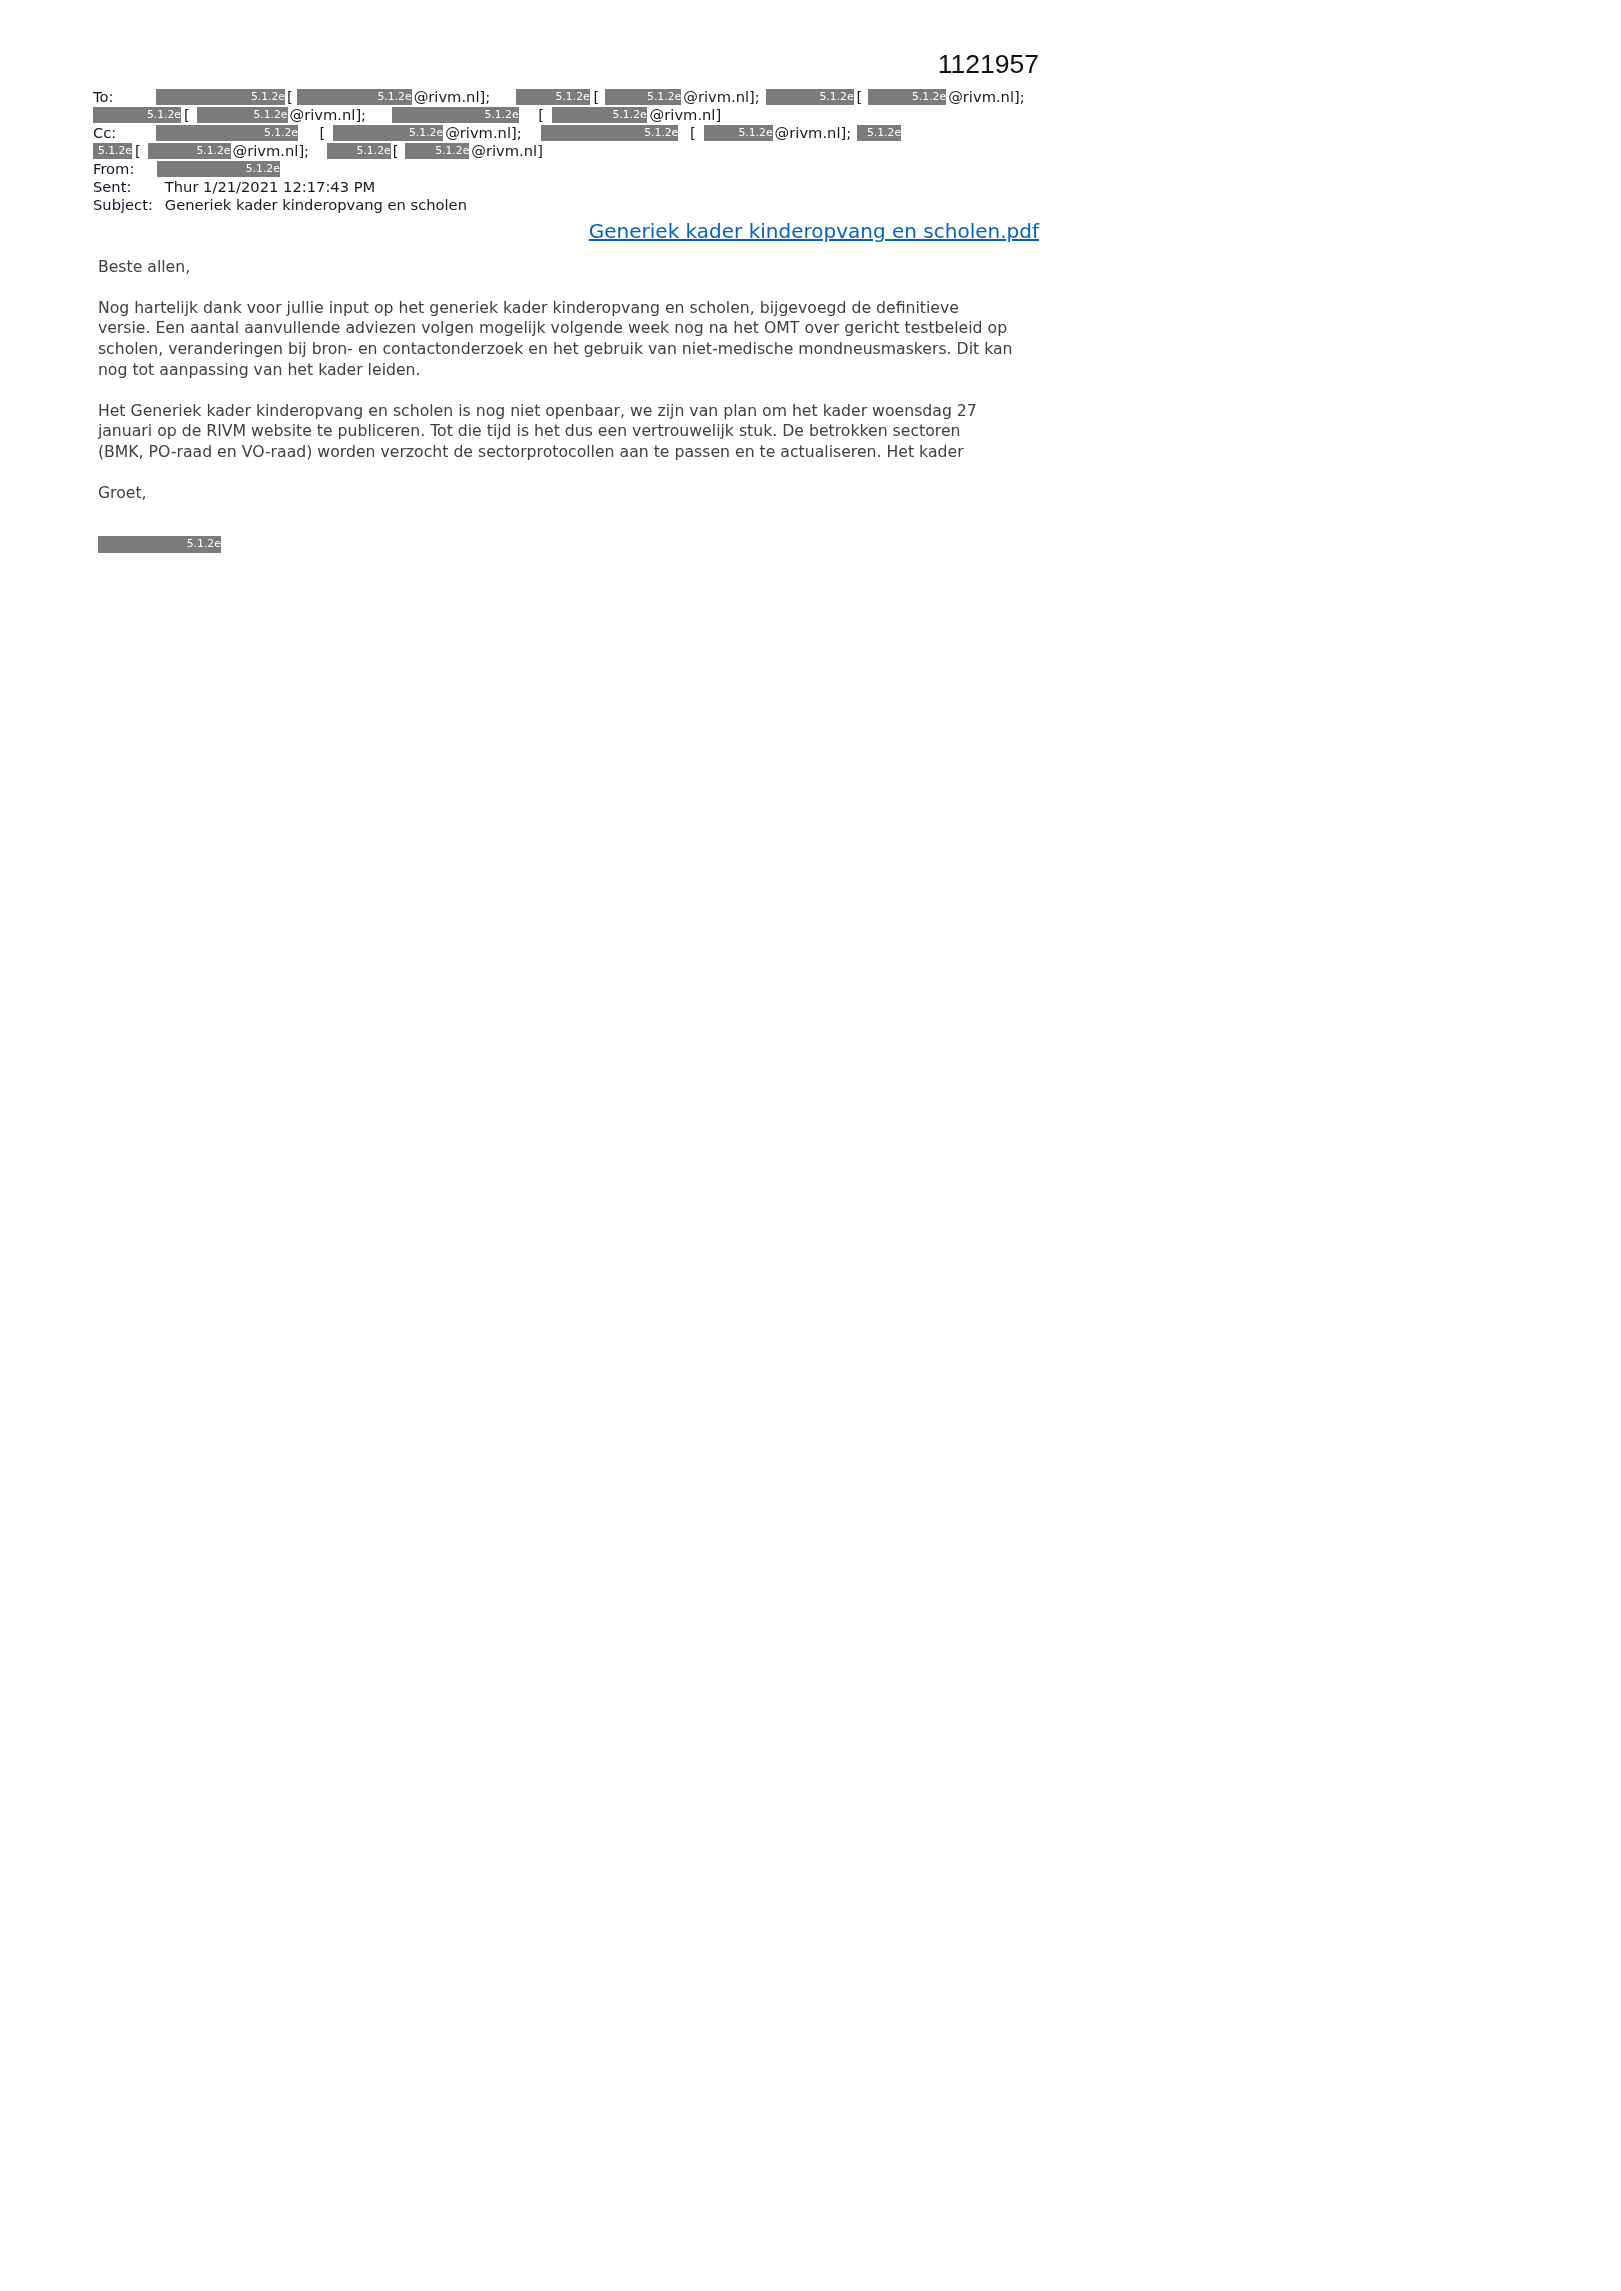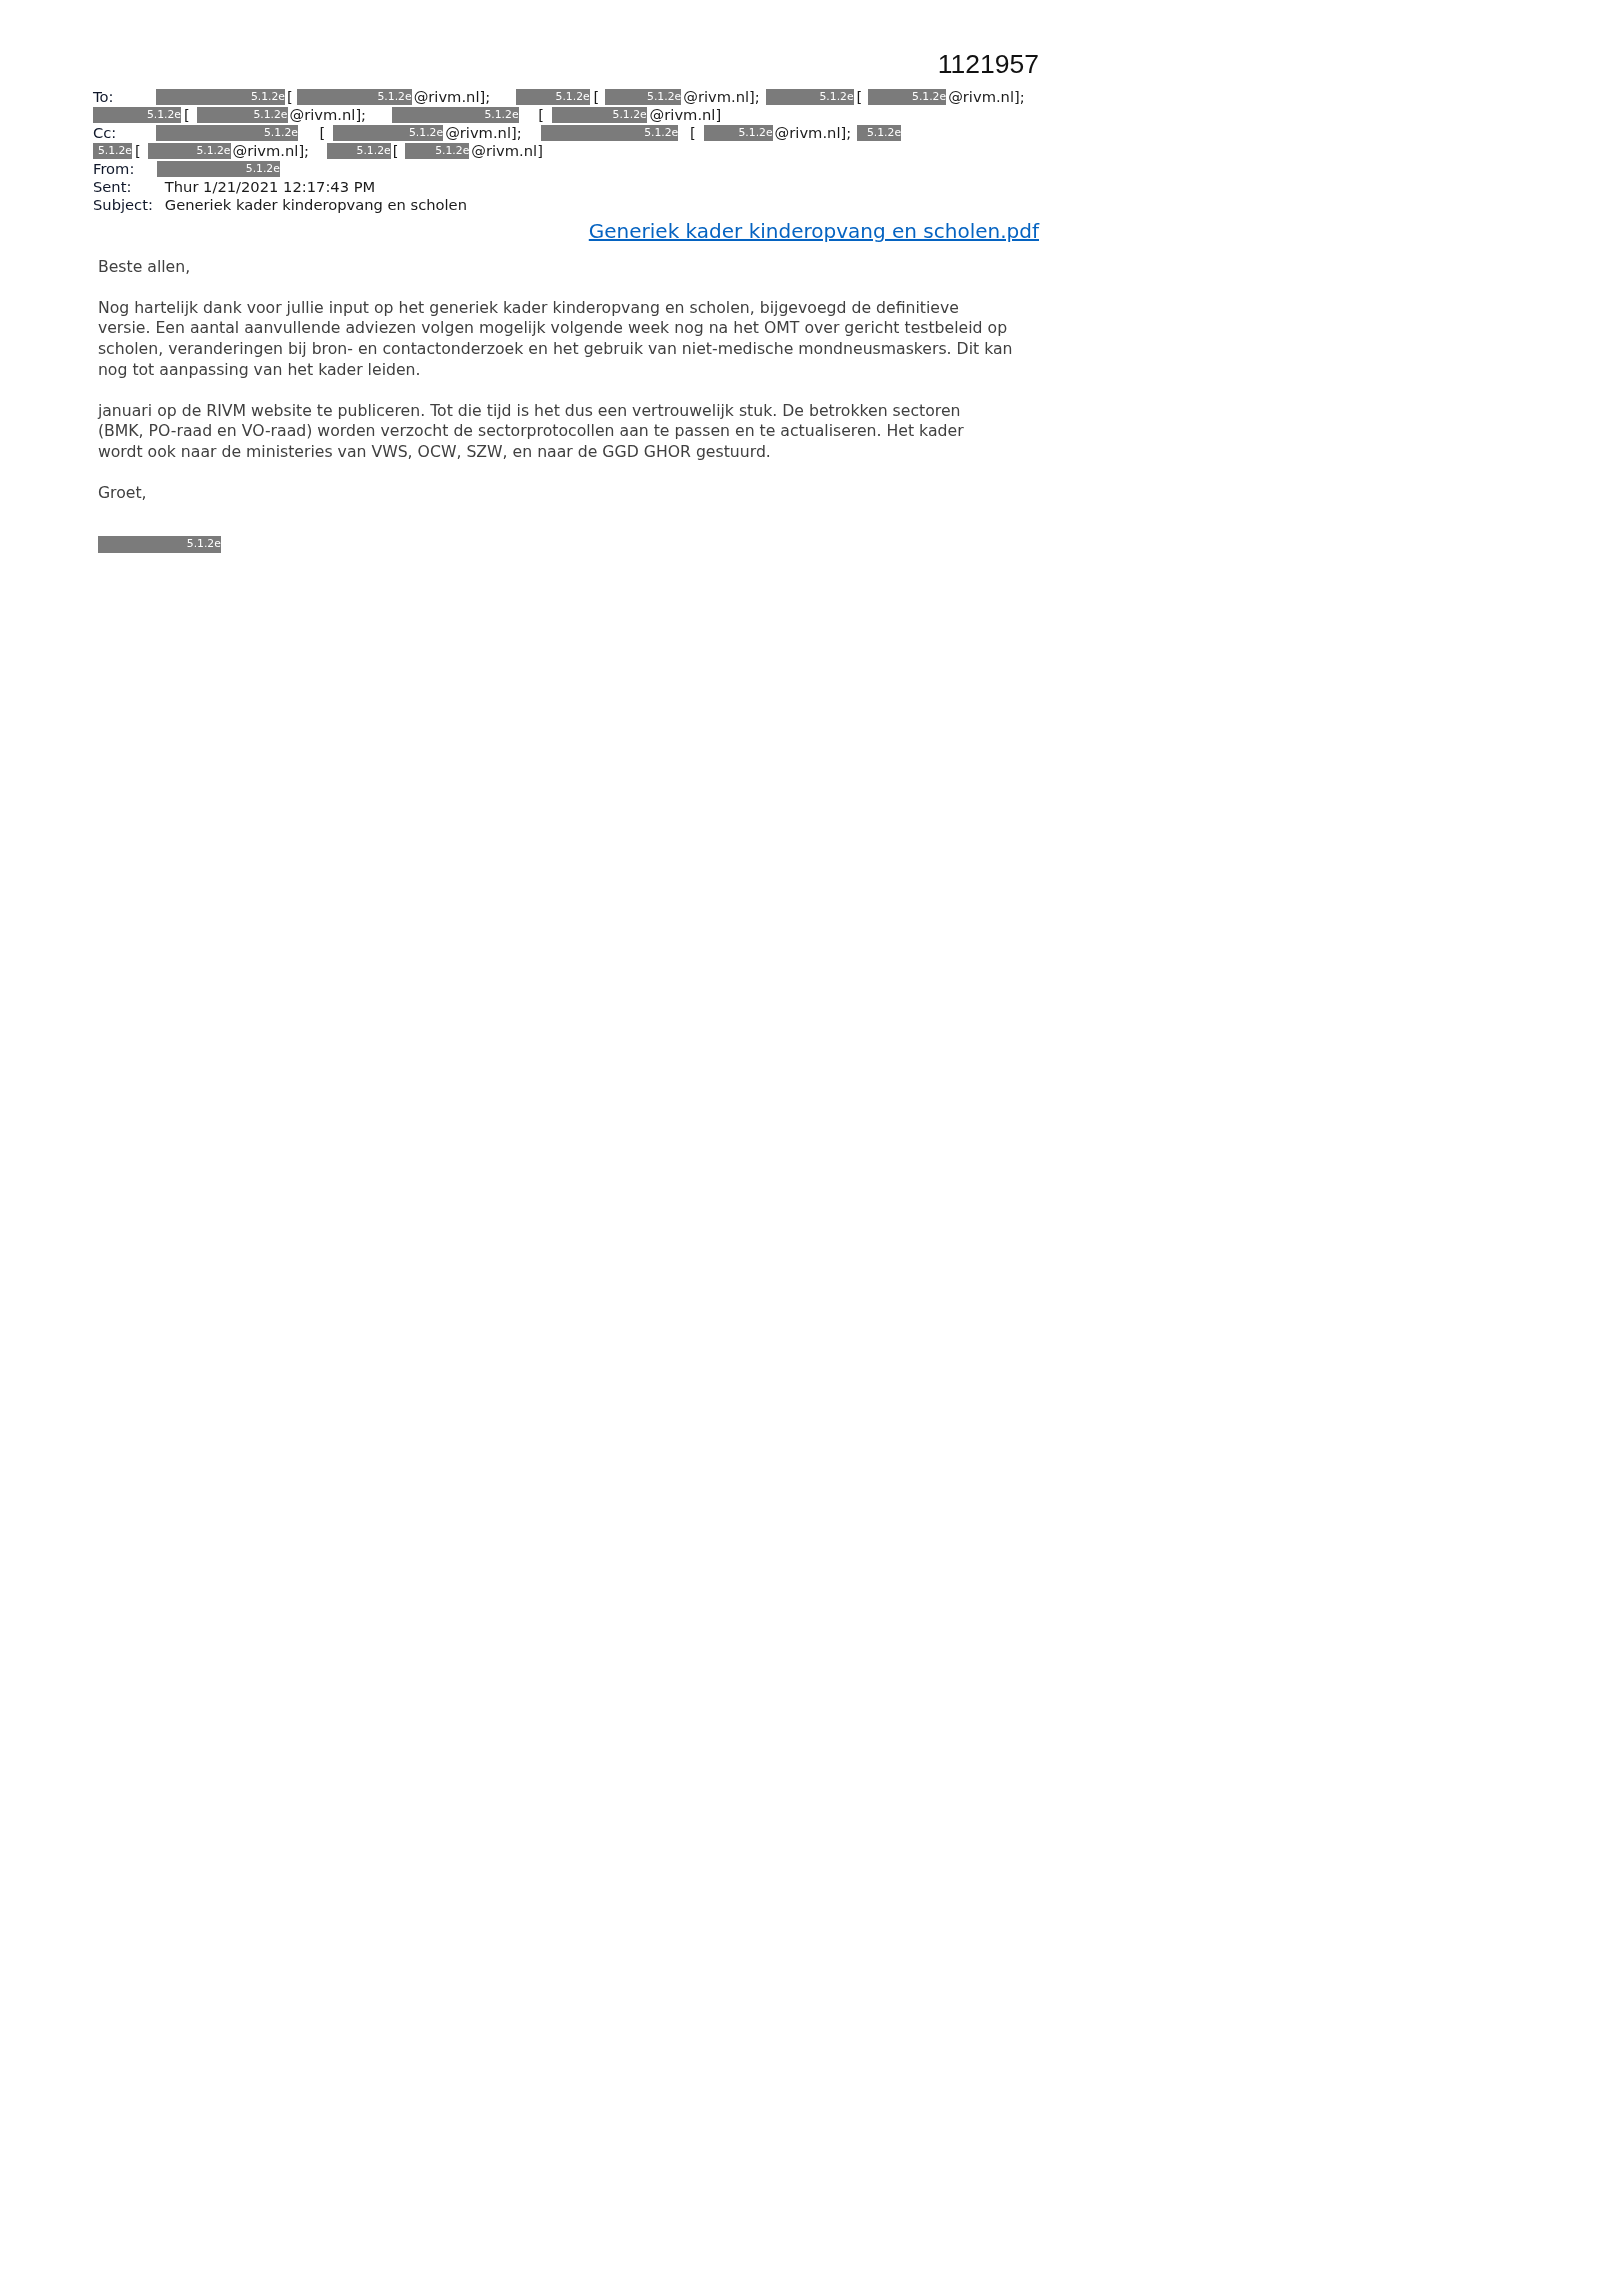--- a/index.html
+++ b/index.html
@@ -108,21 +108,21 @@
       <a class="attachment-link" href="#">Generiek kader kinderopvang en scholen.pdf</a>
     </div>
     <div class="email-body"><div class="body-paragraph">
           <div class="body-line">Beste allen,</div>
         </div><div class="body-paragraph">
           <div class="body-line">Nog hartelijk dank voor jullie input op het generiek kader kinderopvang en scholen, bijgevoegd de definitieve</div>
           <div class="body-line">versie. Een aantal aanvullende adviezen volgen mogelijk volgende week nog na het OMT over gericht testbeleid op</div>
           <div class="body-line">scholen, veranderingen bij bron- en contactonderzoek en het gebruik van niet-medische mondneusmaskers. Dit kan</div>
           <div class="body-line">nog tot aanpassing van het kader leiden.</div>
         </div><div class="body-paragraph">
+          <div class="body-line">Het Generiek kader kinderopvang en scholen is nog niet openbaar, we zijn van plan om het kader woensdag 27</div>
           <div class="body-line">januari op de RIVM website te publiceren. Tot die tijd is het dus een vertrouwelijk stuk. De betrokken sectoren</div>
           <div class="body-line">(BMK, PO-raad en VO-raad) worden verzocht de sectorprotocollen aan te passen en te actualiseren. Het kader</div>
-          <div class="body-line">wordt ook naar de ministeries van VWS, OCW, SZW, en naar de GGD GHOR gestuurd.</div>
         </div><div class="body-paragraph">
           <div class="body-line">Groet,</div>
         </div><span class="redaction signature" style="width: 123px;">5.1.2e</span></div>
   </div>
 </div>
 
 
 </body></html>

